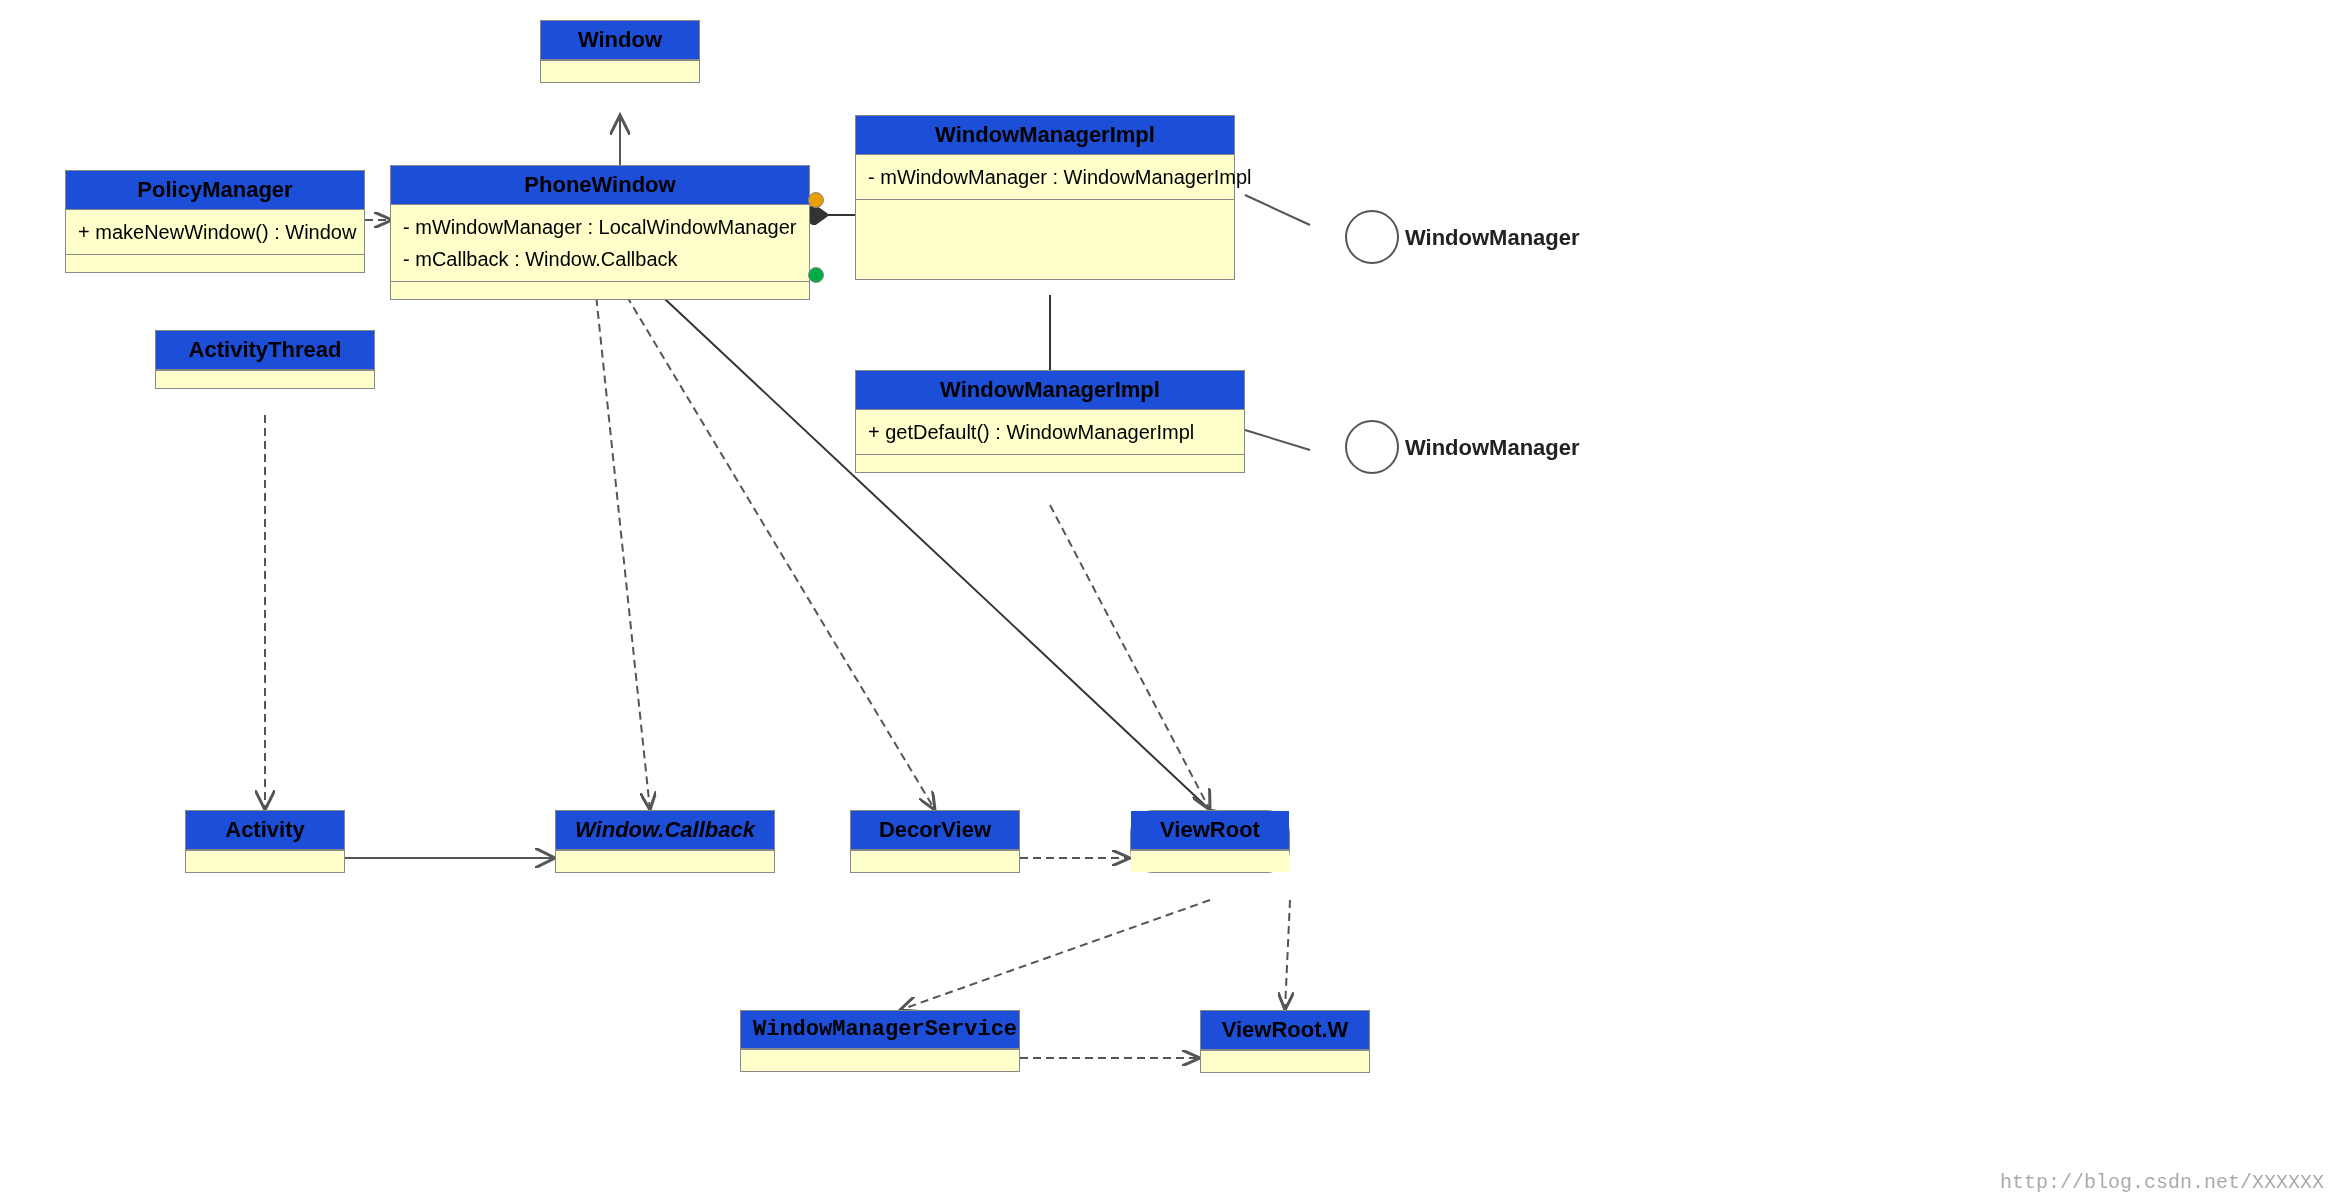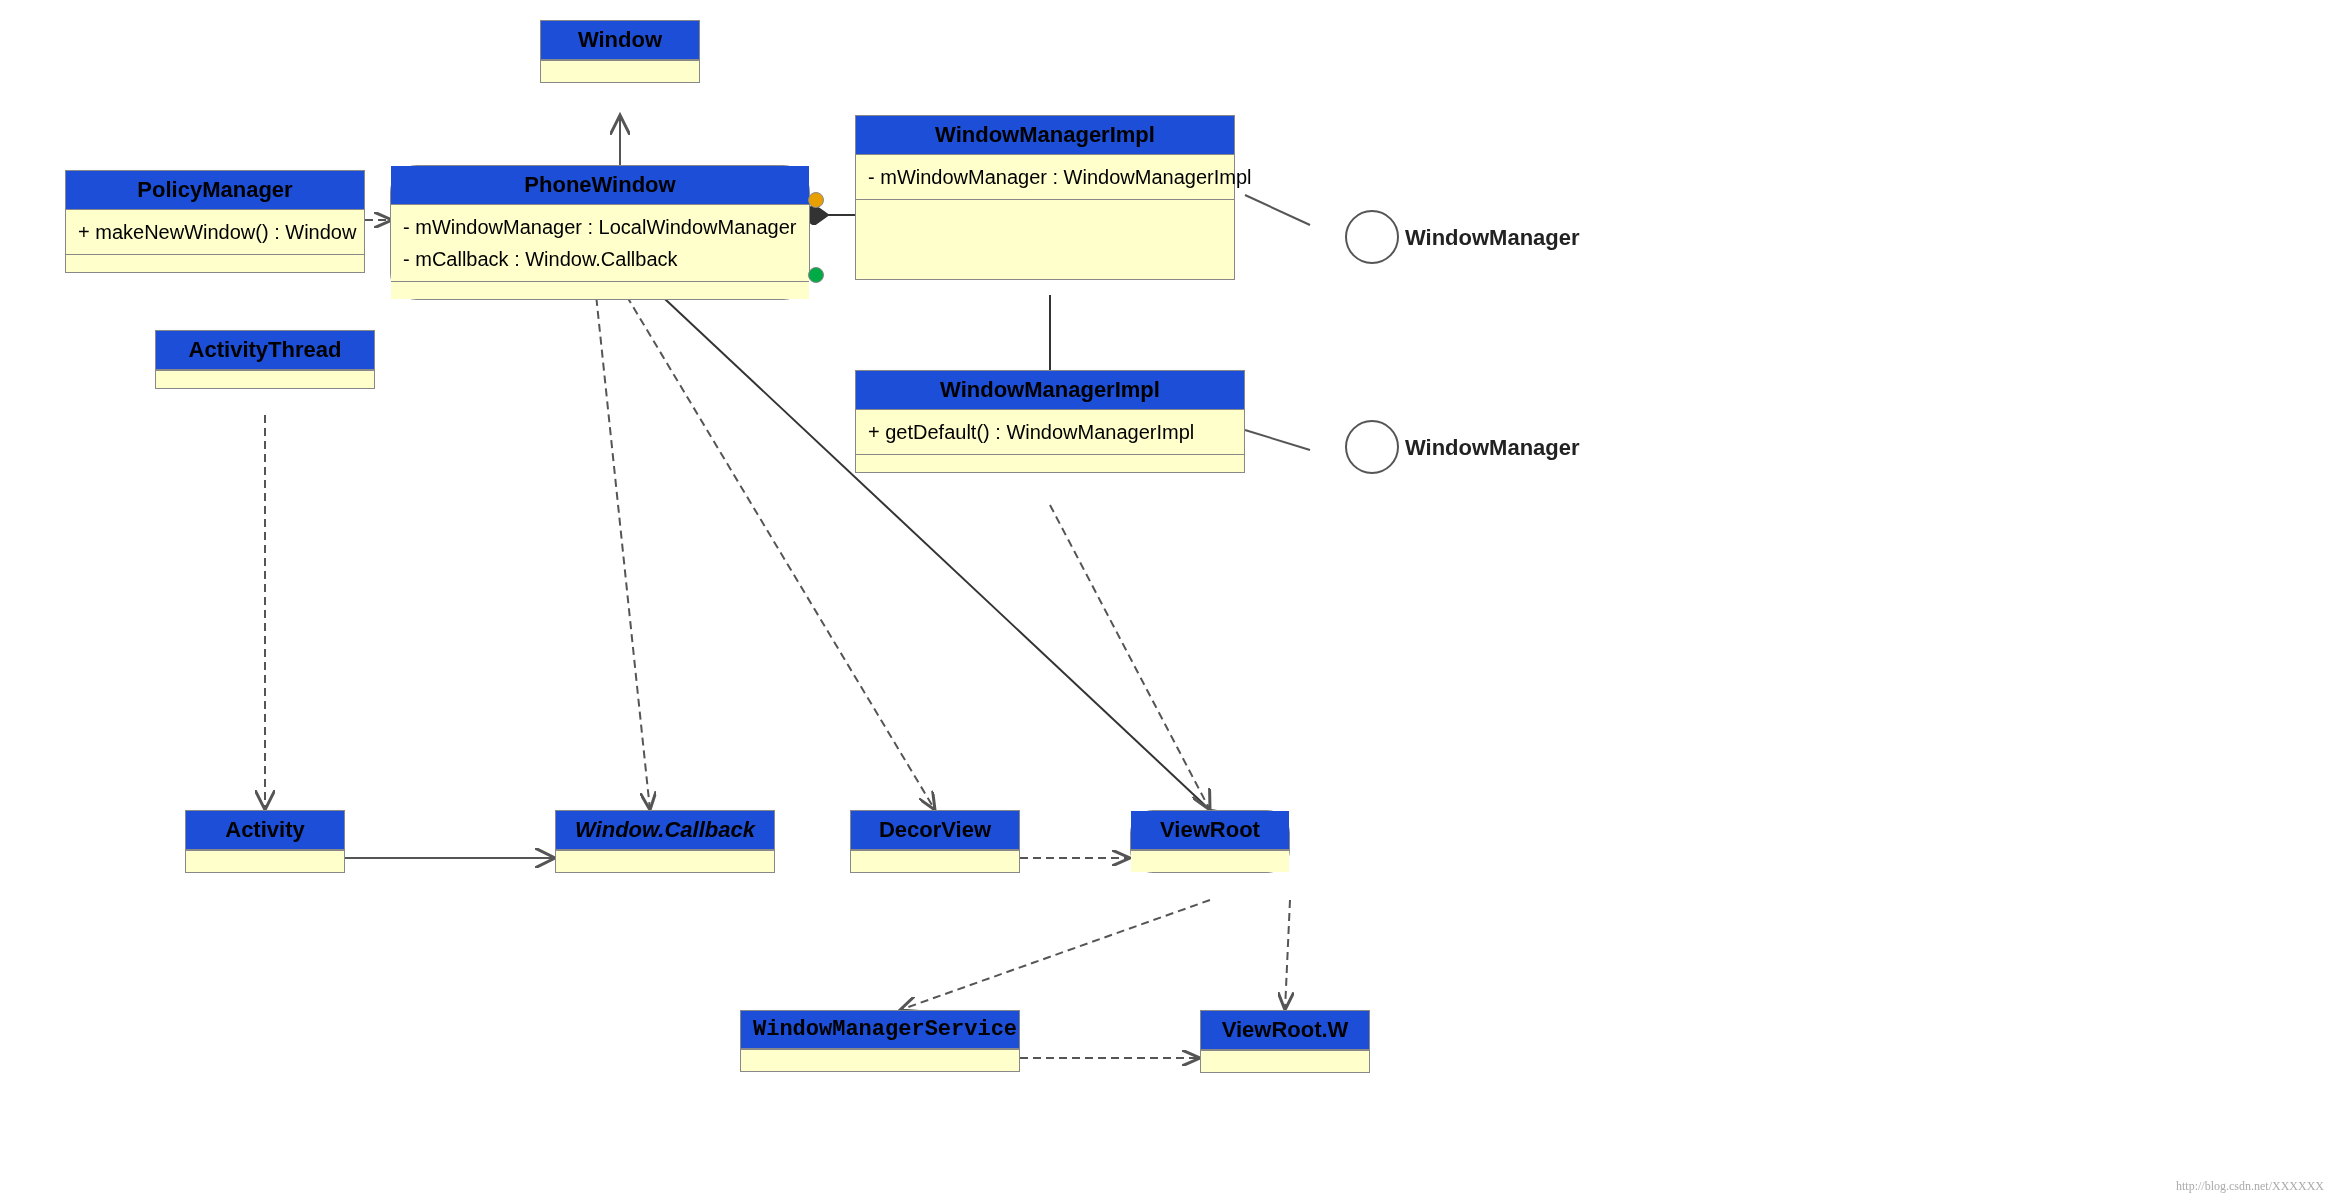--- a/index.html
+++ b/index.html
@@ -52,23 +52,23 @@
       position: absolute;
       top: 0; left: 0;
       width: 2344px;
       height: 1204px;
       pointer-events: none;
     }
     .watermark {
       position: absolute;
       bottom: 10px;
       right: 20px;
-      font-size: 12px;
+      font-size: 20px;
       color: #aaa;
-      font-family: Liberation Serif, serif;
+      font-family: Liberation Mono, monospace;
     }
   </style>
 </head>
 <body>
 
 <div id="diagram-container">
 
   <svg id="arrows">
     <defs>
 
@@ -131,21 +131,21 @@
 
   </svg>
 
   <div class="uml-class" style="left:540px; top:20px; width:160px;">
     <div class="class-header">
       <span>Window</span>
     </div>
     <div class="class-section" style="min-height:22px;"></div>
   </div>
 
-  <div class="uml-class" style="left:390px; top:165px; width:420px;border-radius:27px;">
+  <div class="uml-class" style="left:390px; top:165px; width:420px;">
     <div class="class-header">
       <span>PhoneWindow</span>
     </div>
     <div class="class-body">
       <div class="attr">- mWindowManager : LocalWindowManager</div>
       <div class="attr">- mCallback : Window.Callback</div>
     </div>
     <div class="class-section" style="min-height:18px;"></div>
   </div>
 

